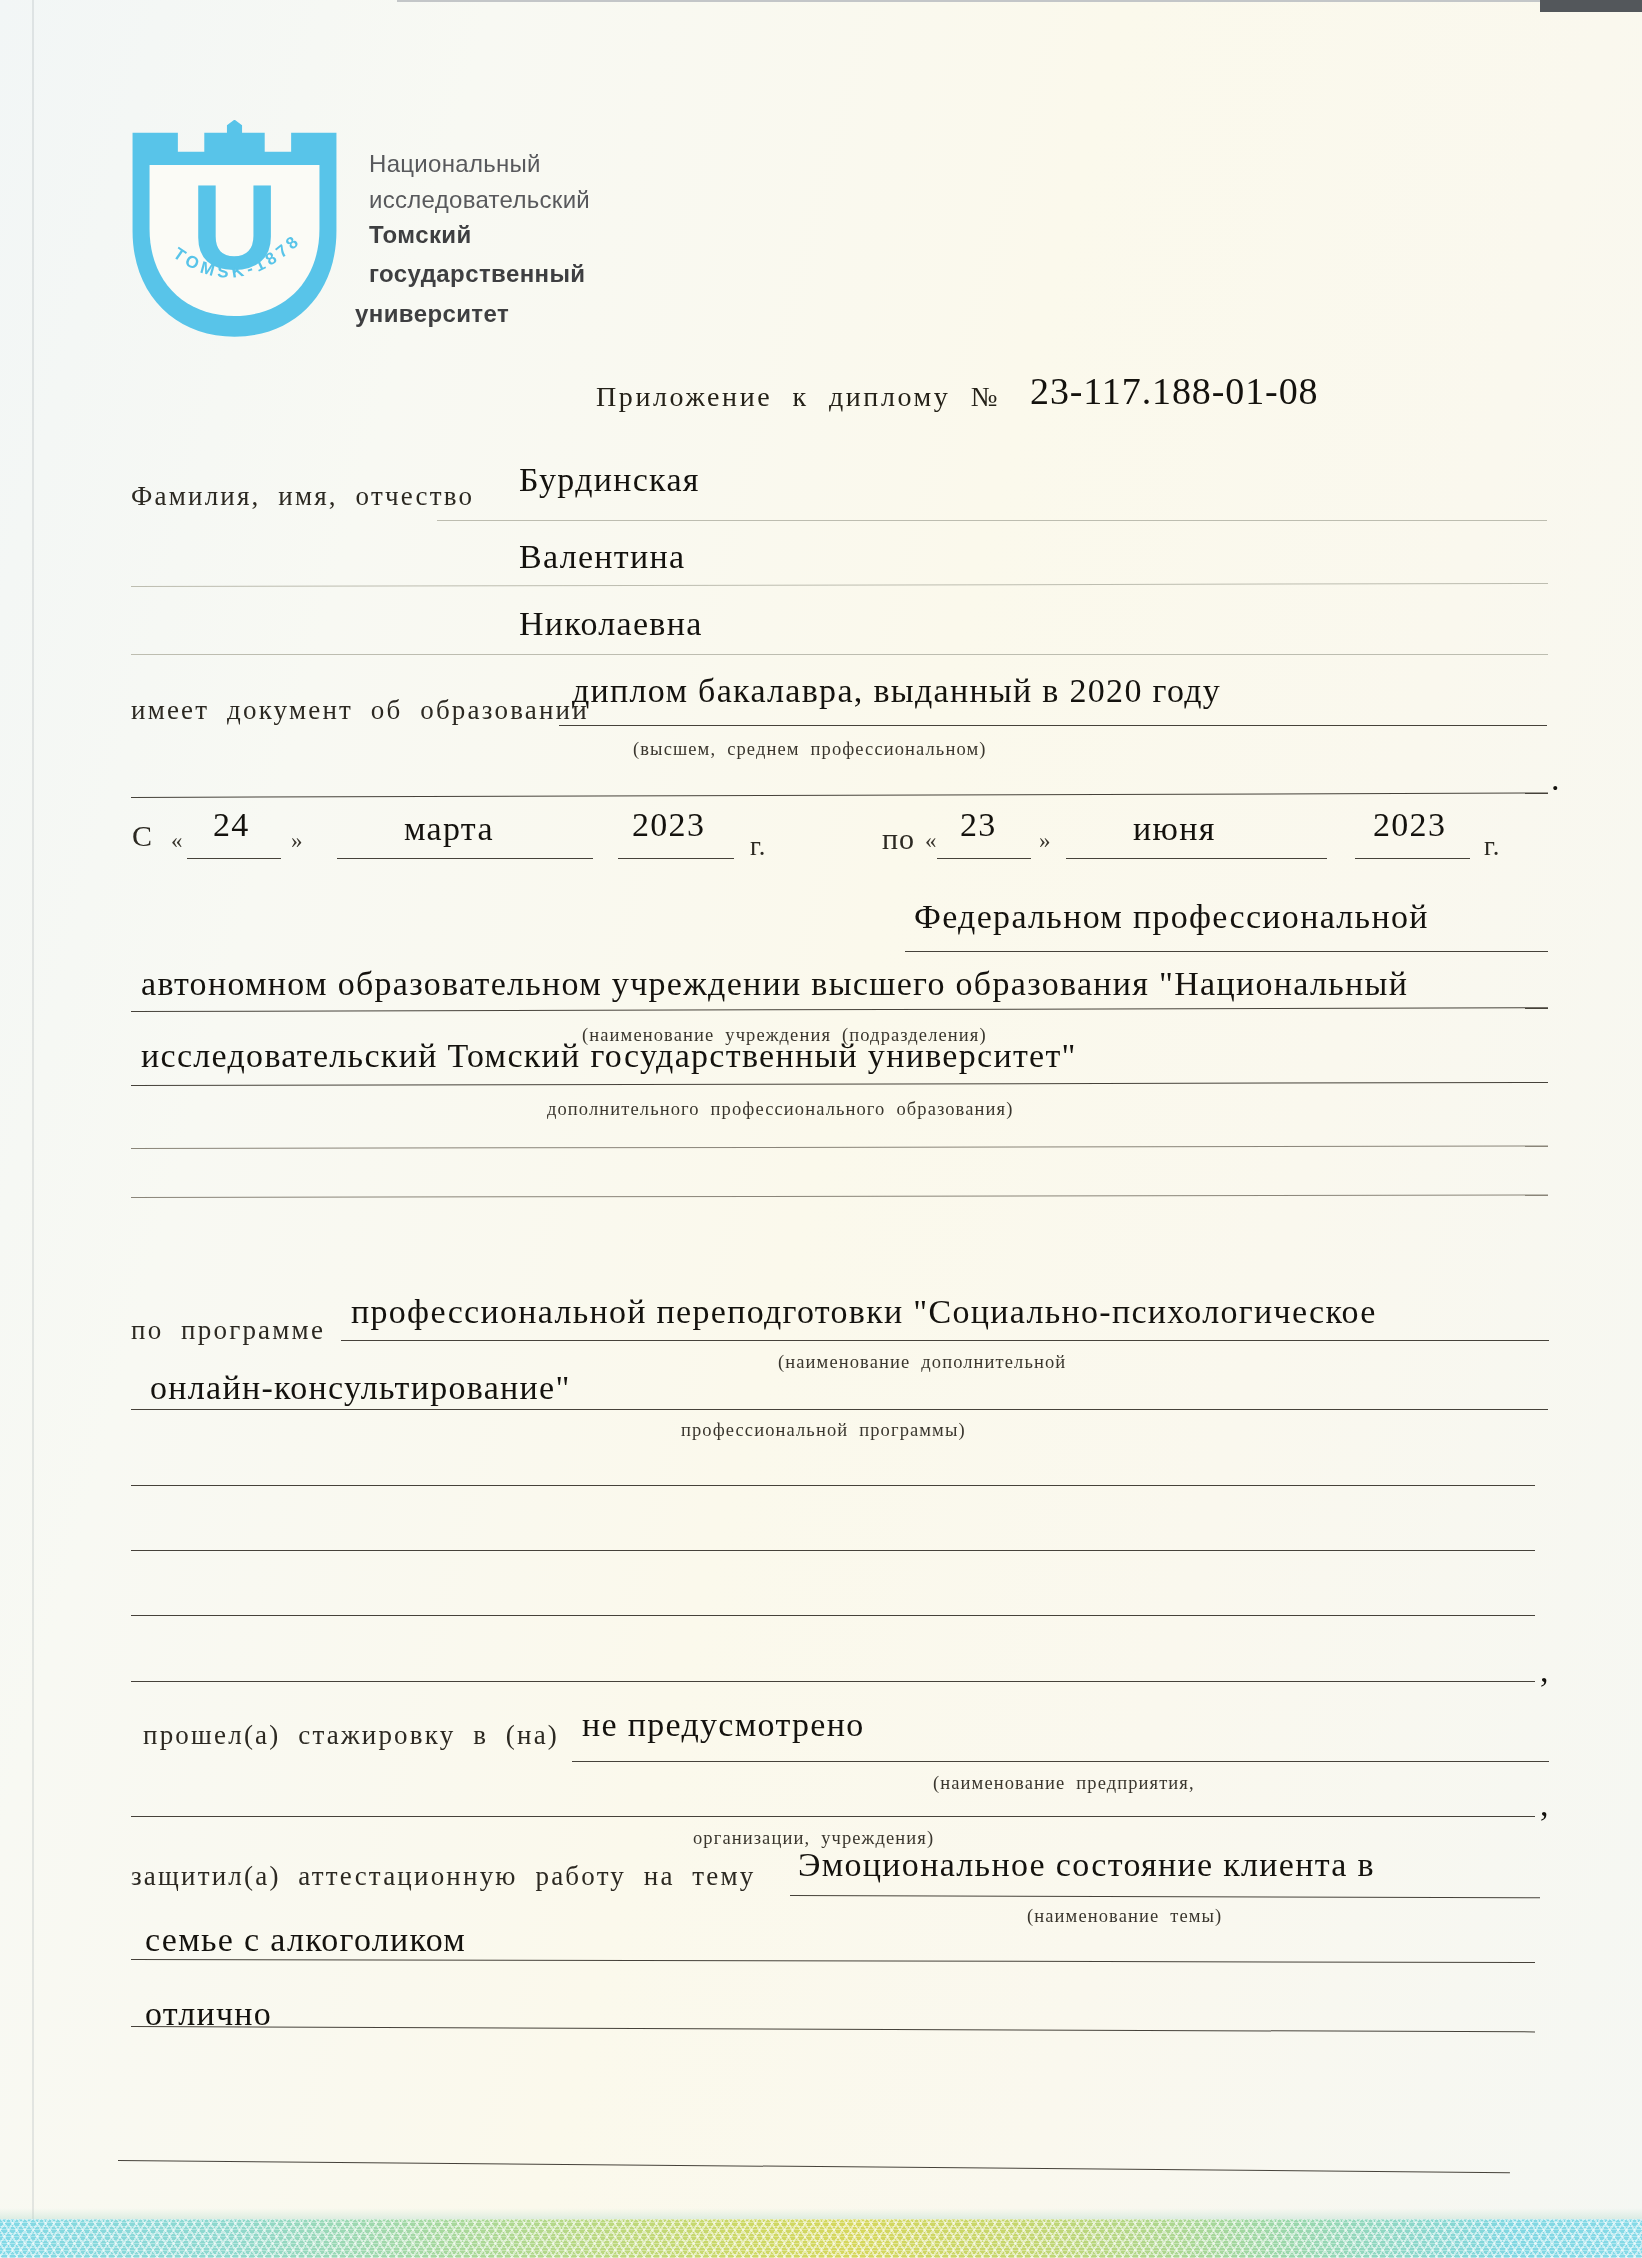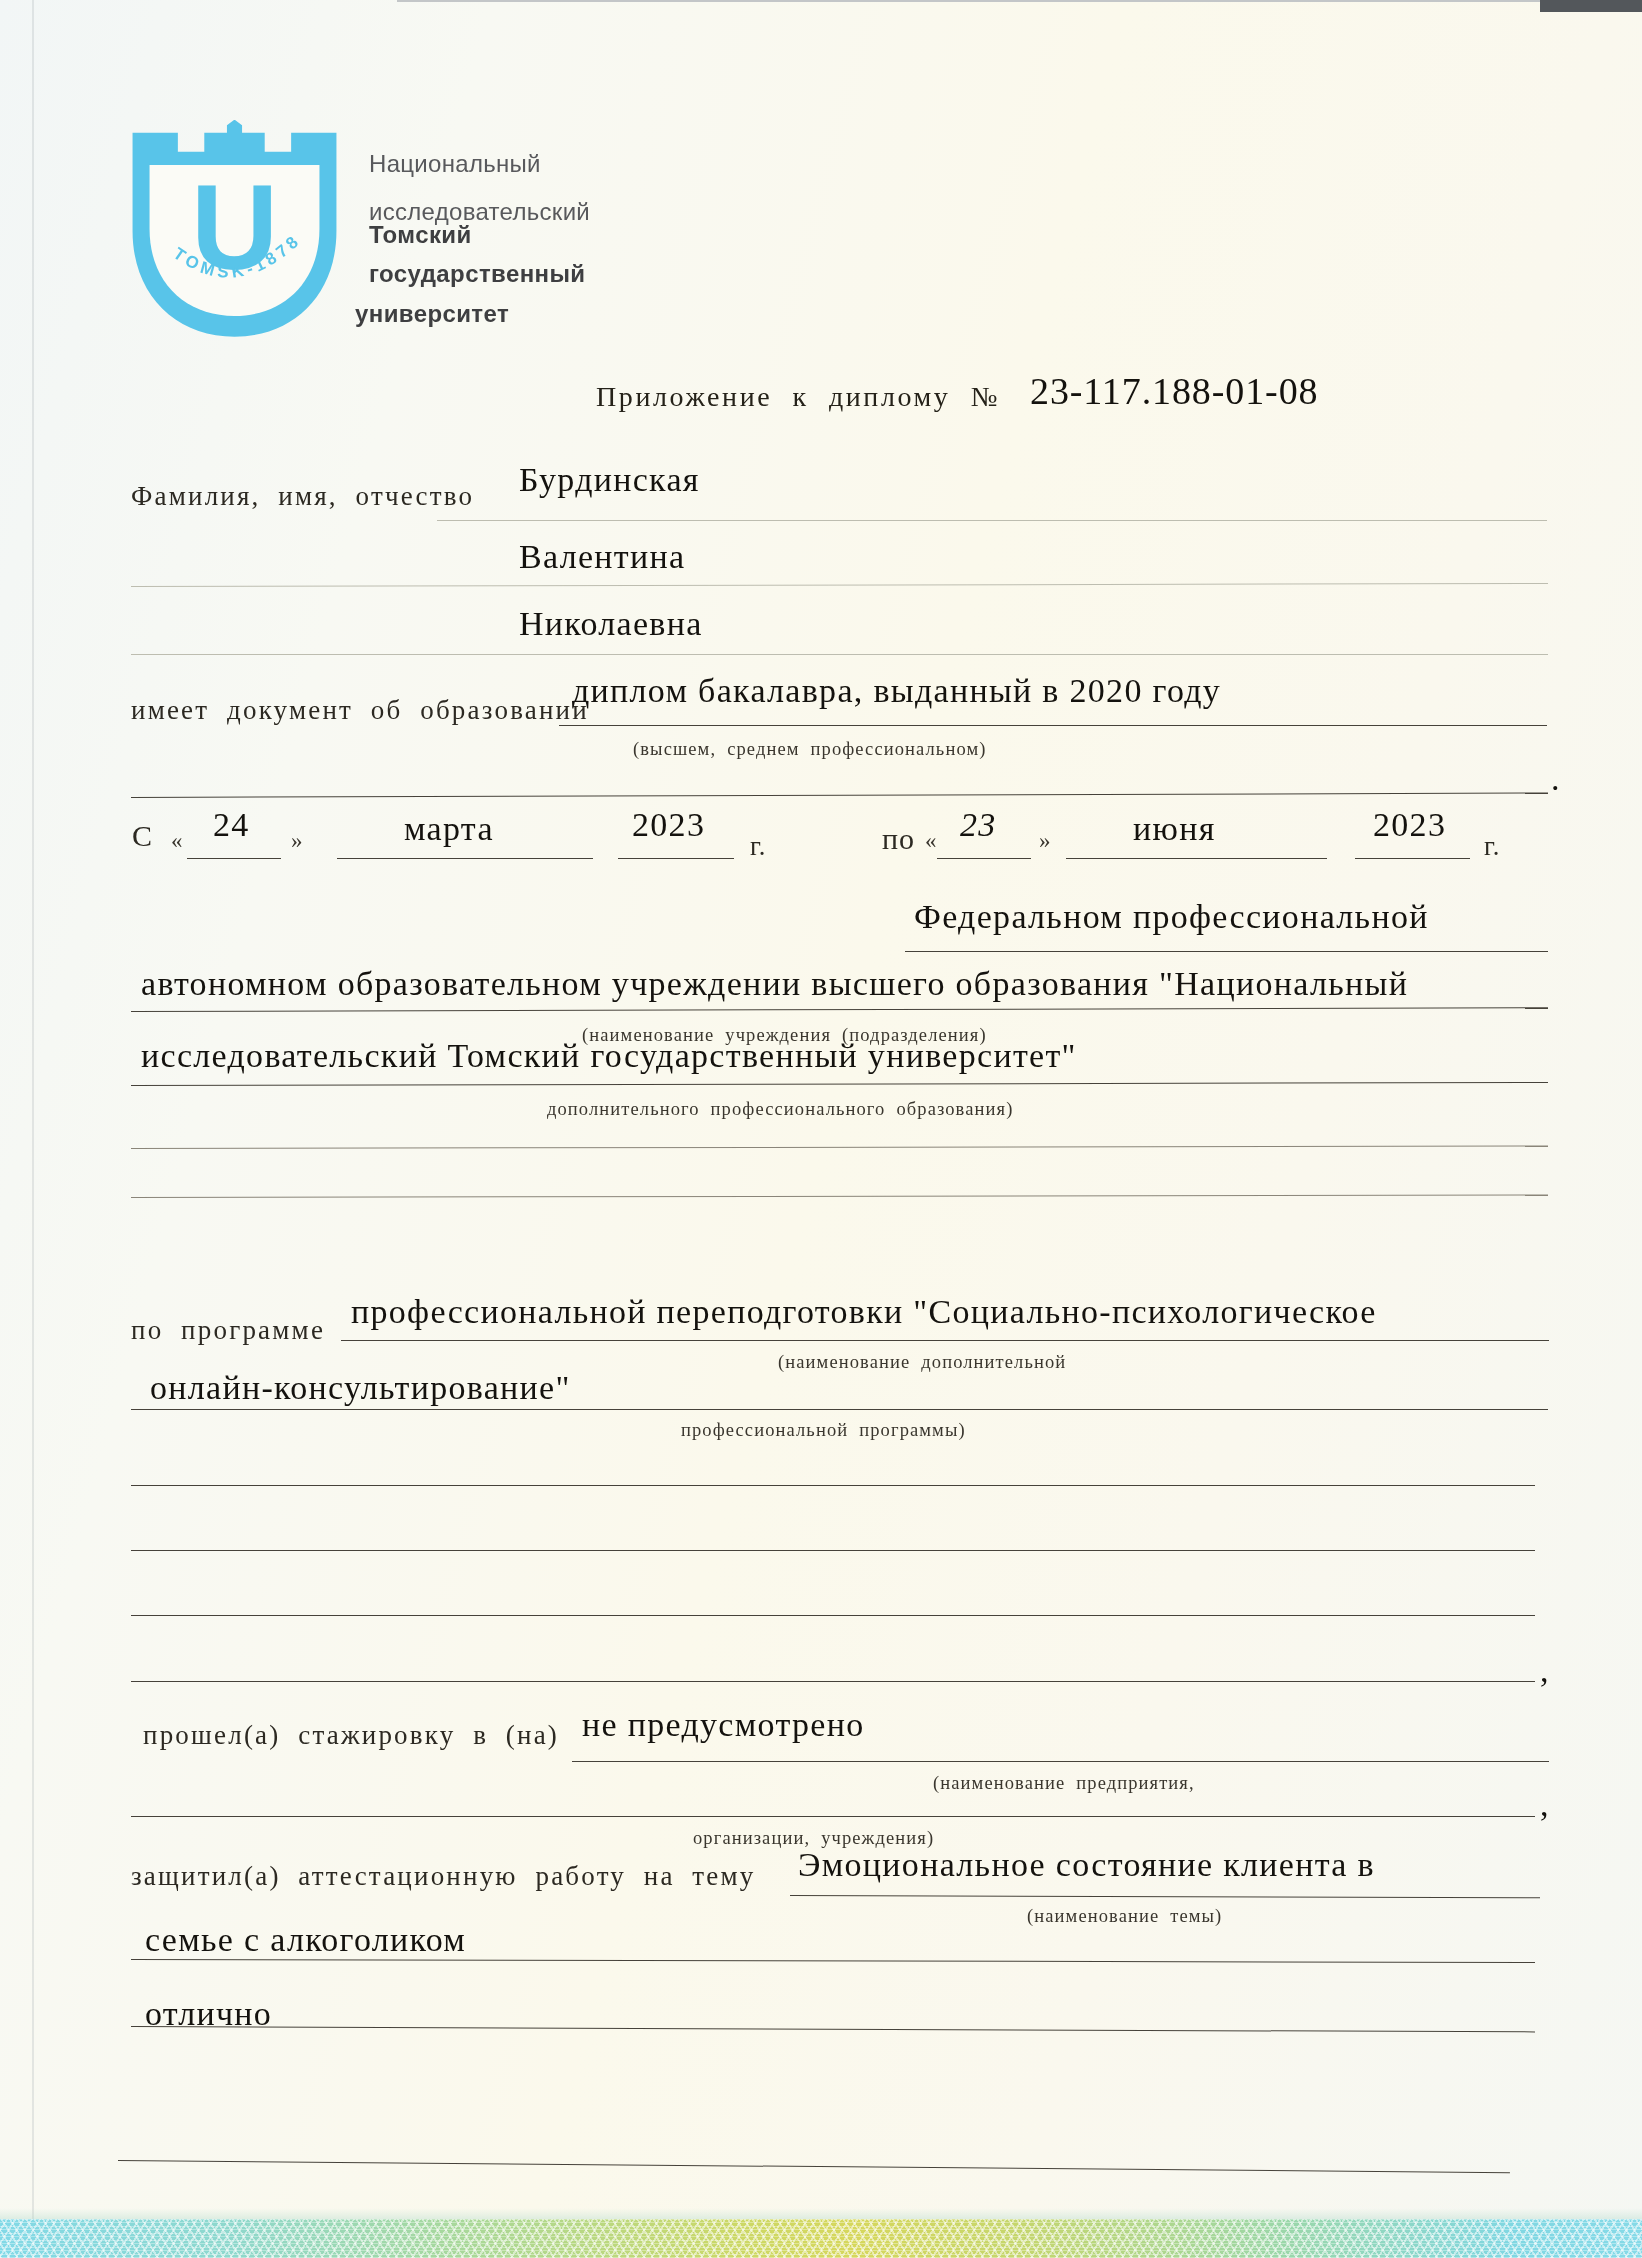--- a/index.html
+++ b/index.html
@@ -53,21 +53,21 @@
       <defs>
         <path id="tsu-arc" d="M21,68 Q58,100 95,62"></path>
       </defs>
       <text font-family="Liberation Sans, sans-serif" font-size="9" font-weight="bold" fill="#58c4e9" letter-spacing="2.2">
         <textPath href="#tsu-arc" startOffset="6%">TOMSK-1878</textPath>
       </text>
     </svg>
   </div>
 
   <div class="abs logo-sub" style="left:369px;top:150px;">Национальный</div>
-  <div class="abs logo-sub" style="left:369px;top:198px;">исследовательский</div>
+  <div class="abs logo-sub" style="left:369px;top:186px;">исследовательский</div>
   <div class="abs logo-bold" style="left:369px;top:221px;">Томский</div>
   <div class="abs logo-bold" style="left:369px;top:260px;">государственный</div>
   <div class="abs logo-bold" style="left:355px;top:300px;">университет</div>
 
   <div class="abs title-lbl" style="left:596px;top:381px;">Приложение к диплому №</div>
   <div class="abs title-num" style="left:1030px;top:369px;">23-117.188-01-08</div>
 
   <div class="abs lbl" style="left:131px;top:481px;">Фамилия, имя, отчество</div>
   <div class="abs val" style="left:519px;top:461px;">Бурдинская</div>
   <div class="abs rl rl-light" style="left:437px;top:520px;width:1110px;"></div>
@@ -89,21 +89,21 @@
   <div class="abs quo" style="left:291px;top:828px;">»</div>
   <div class="abs rl rl-dark" style="left:187px;top:858px;width:94px;"></div>
   <div class="abs val" style="left:404px;top:810px;">марта</div>
   <div class="abs rl rl-dark" style="left:337px;top:858px;width:256px;"></div>
   <div class="abs val" style="left:632px;top:806px;">2023</div>
   <div class="abs rl rl-dark" style="left:618px;top:858px;width:116px;"></div>
   <div class="abs datelbl" style="left:750px;top:831px;font-size:26.5px;">г.</div>
 
   <div class="abs datelbl" style="left:882px;top:822px;">по</div>
   <div class="abs quo" style="left:925px;top:828px;">«</div>
-  <div class="abs val" style="left:960px;top:806px;font-style:italic;">23</div>
+  <div class="abs val" style="left:960px;top:806px;">23</div>
   <div class="abs quo" style="left:1039px;top:828px;">»</div>
   <div class="abs rl rl-dark" style="left:937px;top:858px;width:94px;"></div>
   <div class="abs val" style="left:1133px;top:810px;">июня</div>
   <div class="abs rl rl-dark" style="left:1066px;top:858px;width:261px;"></div>
   <div class="abs val" style="left:1373px;top:806px;">2023</div>
   <div class="abs rl rl-dark" style="left:1355px;top:858px;width:115px;"></div>
   <div class="abs datelbl" style="left:1484px;top:831px;font-size:26.5px;">г.</div>
 
   <div class="abs val" style="left:914px;top:898px;">Федеральном профессиональной</div>
   <div class="abs rl rl-dark" style="left:905px;top:951px;width:643px;"></div>

